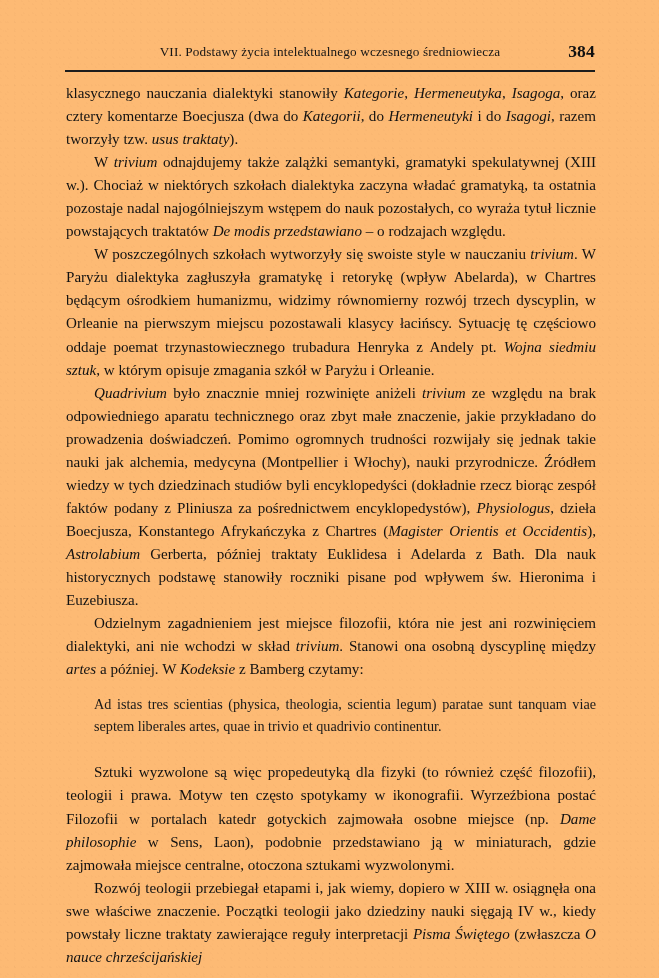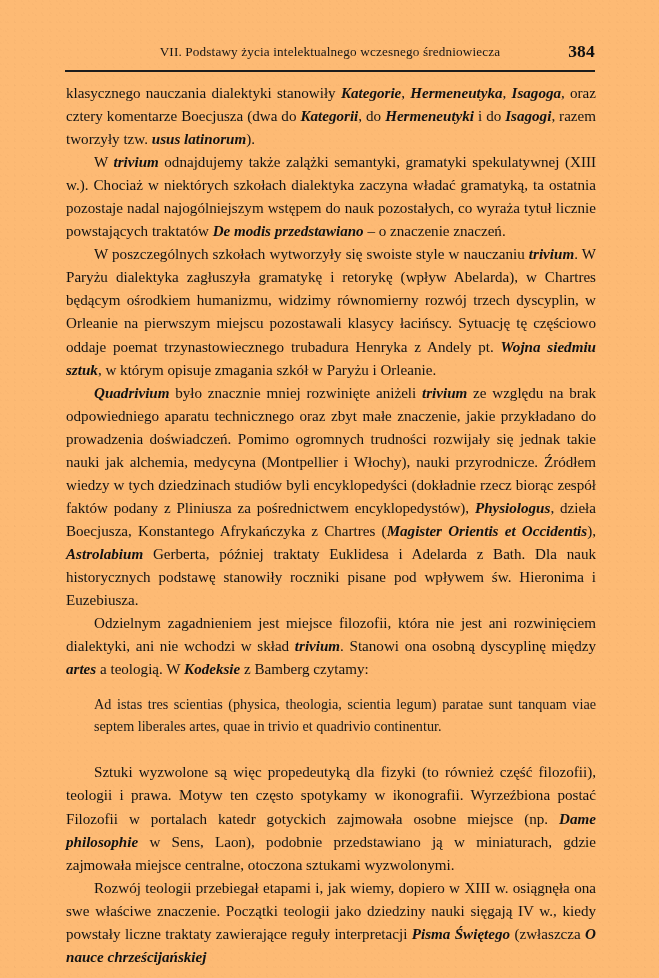--- a/index.html
+++ b/index.html
@@ -103,41 +103,40 @@
     color: #1a1a1a;
   }
   .quote + .quote {
     margin-top: 14px;
   }
   .after-quotes {
     margin-top: 24px;
   }
   i, em {
     font-style: italic;
-    font-weight: bold;
   }
 </style>
 </head>
 <body>
 
 <div class="page">
 
   <div class="running-head">
     <div class="rh-title">VII. Podstawy życia intelektualnego wczesnego średniowiecza</div>
     <div class="rh-folio">384</div>
     <div class="rh-rule"></div>
   </div>
 
   <div class="column">
     <div>
-        <p class="noindent"><span>klasycznego nauczania dialektyki stanowiły </span><i>Kategorie</i><span>, </span><i>Hermeneutyka</i><span>, </span><i>Isagoga</i><span>, oraz cztery komentarze Boecjusza (dwa do </span><i>Kategorii</i><span>, do </span><i>Hermeneutyki</i><span> i do </span><i>Isagogi</i><span>, razem tworzyły tzw. </span><i>usus latinorum</i><span>).</span></p>
-        <p class="indent"><span>W </span><i>trivium</i><span> odnajdujemy także zalążki semantyki, gramatyki spekulatywnej (XIII w.). Chociaż w niektórych szkołach dialektyka zaczyna władać gramatyką, ta ostatnia pozostaje nadal najogólniejszym wstępem do nauk pozostałych, co wyraża tytuł licznie powstających traktatów </span><i>De modis przedstawiano</i><span> – o znaczenie znaczeń.</span></p>
+        <p class="noindent"><span>klasycznego nauczania dialektyki stanowiły </span><i>Kategorie</i><span>, </span><i>Hermeneutyka</i><span>, </span><i>Isagoga</i><span>, oraz cztery komentarze Boecjusza (dwa do </span><i>Kategorii</i><span>, do </span><i>Hermeneutyki</i><span> i do </span><i>Isagogi</i><span>, razem tworzyły tzw. </span><i>usus traktaty</i><span>).</span></p>
+        <p class="indent"><span>W </span><i>trivium</i><span> odnajdujemy także zalążki semantyki, gramatyki spekulatywnej (XIII w.). Chociaż w niektórych szkołach dialektyka zaczyna władać gramatyką, ta ostatnia pozostaje nadal najogólniejszym wstępem do nauk pozostałych, co wyraża tytuł licznie powstających traktatów </span><i>De modis przedstawiano</i><span> – o rodzajach względu.</span></p>
         <p class="indent"><span>W poszczególnych szkołach wytworzyły się swoiste style w nauczaniu </span><i>trivium</i><span>. W Paryżu dialektyka zagłuszyła gramatykę i retorykę (wpływ Abelarda), w Chartres będącym ośrodkiem humanizmu, widzimy równomierny rozwój trzech dyscyplin, w Orleanie na pierwszym miejscu pozostawali klasycy łacińscy. Sytuację tę częściowo oddaje poemat trzynastowiecznego trubadura Henryka z Andely pt. </span><i>Wojna siedmiu sztuk</i><span>, w którym opisuje zmagania szkół w Paryżu i Orleanie.</span></p>
         <p class="indent"><i>Quadrivium</i><span> było znacznie mniej rozwinięte aniżeli </span><i>trivium</i><span> ze względu na brak odpowiedniego aparatu technicznego oraz zbyt małe znaczenie, jakie przykładano do prowadzenia doświadczeń. Pomimo ogromnych trudności rozwijały się jednak takie nauki jak alchemia, medycyna (Montpellier i Włochy), nauki przyrodnicze. Źródłem wiedzy w tych dziedzinach studiów byli encyklopedyści (dokładnie rzecz biorąc zespół faktów podany z Pliniusza za pośrednictwem encyklopedystów), </span><i>Physiologus</i><span>, dzieła Boecjusza, Konstantego Afrykańczyka z Chartres (</span><i>Magister Orientis et Occidentis</i><span>), </span><i>Astrolabium</i><span> Gerberta, później traktaty Euklidesa i Adelarda z Bath. Dla nauk historycznych podstawę stanowiły roczniki pisane pod wpływem św. Hieronima i Euzebiusza.</span></p>
-        <p class="indent"><span>Odzielnym zagadnieniem jest miejsce filozofii, która nie jest ani rozwinięciem dialektyki, ani nie wchodzi w skład </span><i>trivium</i><span>. Stanowi ona osobną dyscyplinę między </span><i>artes</i><span> a teologią. W </span><i>Kodeksie</i><span> z Bamberg czytamy:</span></p>
+        <p class="indent"><span>Odzielnym zagadnieniem jest miejsce filozofii, która nie jest ani rozwinięciem dialektyki, ani nie wchodzi w skład </span><i>trivium</i><span>. Stanowi ona osobną dyscyplinę między </span><i>artes</i><span> a później. W </span><i>Kodeksie</i><span> z Bamberg czytamy:</span></p>
       </div>
     <div>
         <p class="quote"><span>Ad istas tres scientias (physica, theologia, scientia legum) paratae sunt tanquam viae septem liberales artes, quae in trivio et quadrivio continentur.</span></p>
       </div>
     <div>
         <p class="indent after-quotes"><span>Sztuki wyzwolone są więc propedeutyką dla fizyki (to również część filozofii), teologii i prawa. Motyw ten często spotykamy w ikonografii. Wyrzeźbiona postać Filozofii w portalach katedr gotyckich zajmowała osobne miejsce (np. </span><i>Dame philosophie</i><span> w Sens, Laon), podobnie przedstawiano ją w miniaturach, gdzie zajmowała miejsce centralne, otoczona sztukami wyzwolonymi.</span></p>
         <p class="indent"><span>Rozwój teologii przebiegał etapami i, jak wiemy, dopiero w XIII w. osiągnęła ona swe właściwe znaczenie. Początki teologii jako dziedziny nauki sięgają IV w., kiedy powstały liczne traktaty zawierające reguły interpretacji </span><i>Pisma Świętego</i><span> (zwłaszcza </span><i>O nauce chrześcijańskiej</i></p>
       </div>
   </div>
 

